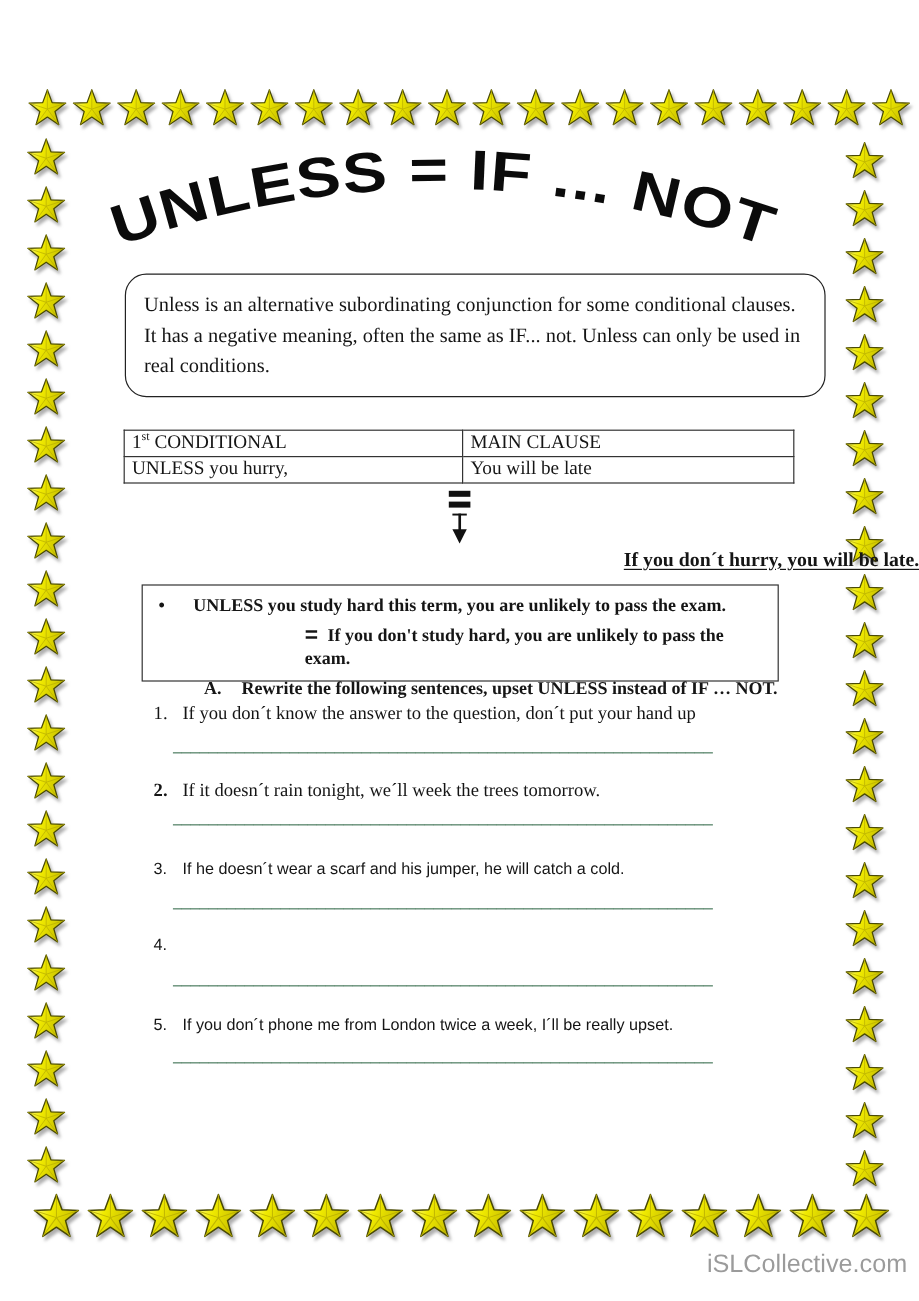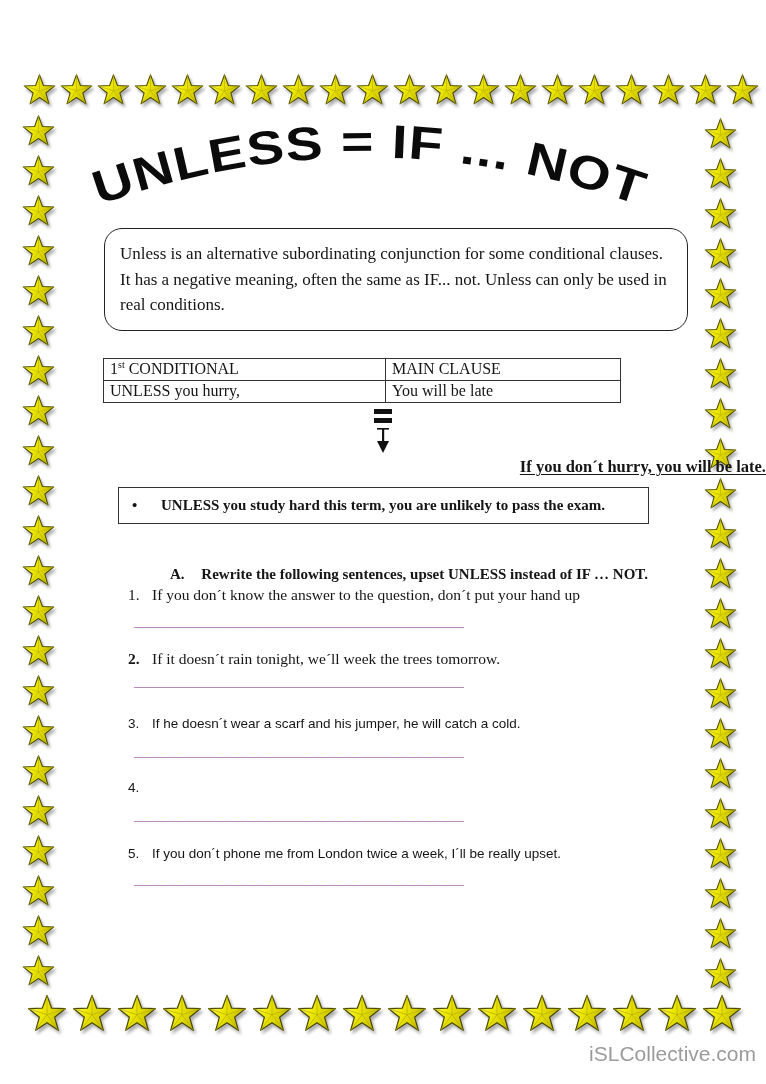--- a/index.html
+++ b/index.html
@@ -18,21 +18,21 @@
   
   .title-svg { position:absolute; left:85px; top:103px; width:585px; height:120px; }
   .title-svg text { font-family:"Liberation Sans", sans-serif; font-weight:bold; font-size:47px; fill:#0b0b0b; letter-spacing:1px; }
 
   
   .intro-box { position:absolute; left:104px; top:228px; width:584px; min-height:96px;
     border:1.5px solid #222; border-radius:18px; padding:12px 16px 12px 15px;
     font-size:17px; line-height:25.5px; }
 
   
-  .cond-table { position:absolute; left:103px; top:358px; width:518px; border-collapse:collapse;border-radius:18px; }
+  .cond-table { position:absolute; left:103px; top:358px; width:559px; border-collapse:collapse;border-radius:18px; }
   .cond-table td { border:1px solid #333; height:22px; padding:0 4px 1px 6px; font-size:16px; vertical-align:middle; }
   .cond-table td.c1 { width:282px; }
   .cond-table sup { font-size:10px; }
 
   
   .eq-arrow { position:absolute; left:0; top:406px; width:766px; text-align:center; }
 
   
   .result-line { position:absolute; left:0; top:457px; width:766px; text-align:right;
     font-weight:bold; font-size:16.5px; }
@@ -47,22 +47,22 @@
   .example-box .big-eq { font-family:"Liberation Sans", sans-serif; font-weight:bold; font-size:19px; vertical-align:-1px; margin-right:4px; }
 
   
   .exercise-heading { position:absolute; left:170px; top:566px; font-weight:bold; font-size:15px; }
   .exercise-heading .label { margin-right:13px; }
   .item { position:absolute; left:128px; width:528px; display:flex; }
   .item .num { width:24px; flex:none; }
   .item.serif { font-size:15.5px; }
   .item.sans  { font-family:"Liberation Sans", sans-serif; font-size:13.5px; }
   .item .num.bold { font-weight:bold; }
-  .answer-line { position:absolute; left:134px; width:470px; font-size:11px; line-height:24px;
-    color:#701a75; letter-spacing:0; white-space:nowrap; overflow:hidden; }
+  .answer-line { position:absolute; left:144px; width:470px; font-size:15px; line-height:24px;
+    color:#14532d; letter-spacing:0; white-space:nowrap; overflow:hidden; }
 
   #item1 { top:586px; } #line1 { top:610px; }
   #item2 { top:650px; } #line2 { top:670px; }
   #item3 { top:716px; } #line3 { top:740px; }
   #item4 { top:780px; } #line4 { top:804px; }
   #item5 { top:846px; } #line5 { top:868px; }
 
   
   .footer { position:absolute; right:10px; top:1042px; font-family:"Liberation Sans", sans-serif;
     font-size:21px; color:#9b9b9b; }
@@ -381,20 +381,24 @@
 
   <div class="result-line">
     <span>If you don´t hurry, you will be late.</span>
   </div>
 
   <div class="example-box">
     <div class="row1">
       <span class="bullet">•</span>
       <span>UNLESS you study hard this term, you are unlikely to pass the exam.</span>
     </div>
+    <div class="row2">
+      <span class="big-eq">=</span>
+      <span>If you don't study hard, you are unlikely to pass the exam.</span>
+    </div>
   </div>
 
   <div class="exercise-heading">
     <span class="label">A.</span>
     <span>Rewrite the following sentences, upset UNLESS instead of IF … NOT.</span>
   </div>
 
   <div class="item serif" id="item1">
     <span class="num">1.</span>
     <span>If you don´t know the answer to the question, don´t put your hand up</span>

